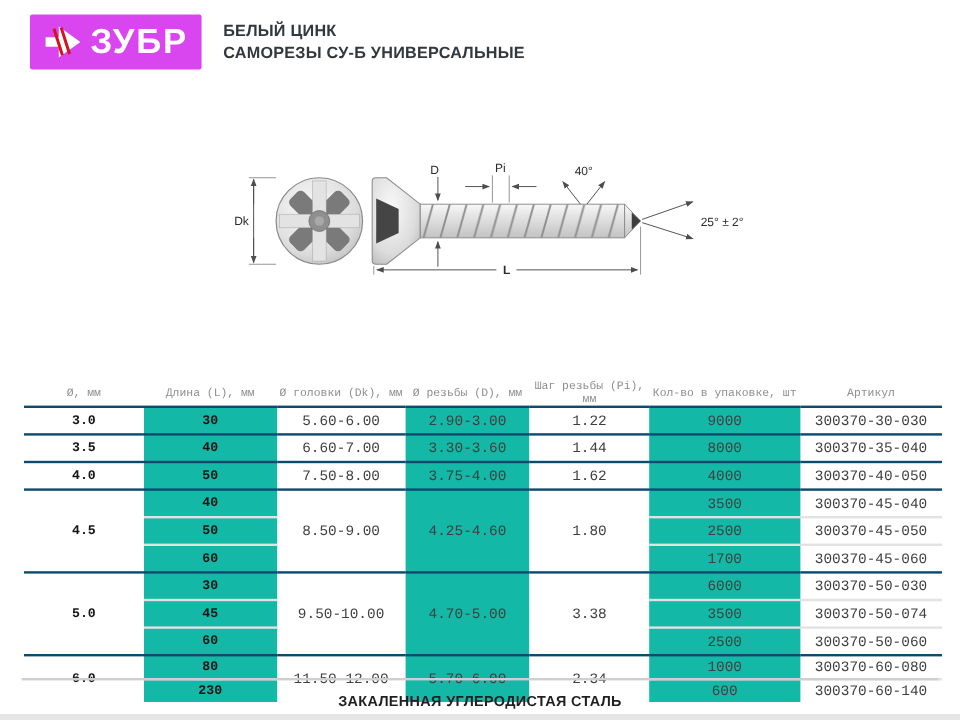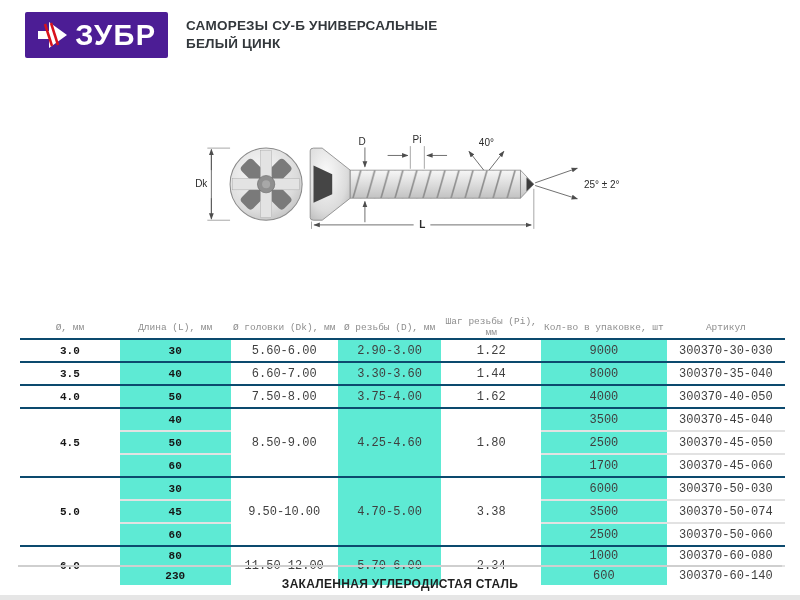--- a/index.html
+++ b/index.html
@@ -1,38 +1,38 @@
 <!DOCTYPE html>
 <html><head>
 <meta charset="utf-8">
 <style>
   html,body{margin:0;padding:0;width:800px;height:600px;overflow:hidden;background:#fff;
     font-family:"Liberation Sans",sans-serif;position:relative;}
   .abs{position:absolute;}
 
   
-  .logo{left:25px;top:12px;width:143px;height:46px;background:#4c1d95;border-radius:2px;
+  .logo{left:25px;top:12px;width:143px;height:46px;background:#d946ef;border-radius:2px;
     display:flex;align-items:center;justify-content:center;gap:7px;}
   .logo-text{color:#fff;font-weight:bold;font-size:29px;letter-spacing:1.5px;line-height:1;}
   .title{left:186px;top:17px;font-size:13.5px;font-weight:bold;color:#33383c;line-height:18px;letter-spacing:.2px;}
 
   
   .diagram{left:190px;top:130px;}
   .dim{stroke:#4d4d4d;stroke-width:1.2;fill:none;}
   .thin{stroke:#7c7c7c;stroke-width:1;fill:none;}
   .dimtext{font-family:"Liberation Sans",sans-serif;font-size:15px;fill:#2b2b2b;}
 
   
   .spec{left:20px;top:316px;width:765px;font-family:Liberation Mono, monospace;}
   table{border-collapse:collapse;table-layout:fixed;width:765px;}
   th{font-weight:400;font-size:9.5px;color:#8e8e8e;text-align:center;height:20px;padding:0 2px;}
   td{font-size:12px;color:#3f3f3f;text-align:center;height:21px;padding:0 2px;vertical-align:middle;}
   tr.short td{height:18px;}
   td.b{font-weight:bold;color:#161616;font-size:11px;}
-  td.shade{background:#5eead4;}
+  td.shade{background:#14b8a6;}
   tr.group-start td{border-top:2px solid #0c4a6e;}
   td.subsep{border-bottom:2px solid #e2e2e2;}
   .col0{width:13%}.col1{width:14.5%}.col2{width:14%}.col3{width:13.5%}
   .col4{width:13%}.col5{width:16.5%}.col6{width:15.5%}
 
   
   .footer{left:18px;right:18px;top:565px;border-top:2px solid #cfcfcf;padding-top:7px;
     display:flex;align-items:center;}
   .feature{flex:1;text-align:center;font-size:12px;font-weight:bold;color:#1f1f1f;
     letter-spacing:.3px;padding:3px 0;}
@@ -44,22 +44,22 @@
 
 <div class="abs logo">
   <svg width="32" height="28" viewBox="0 0 32 28">
     <polygon points="13,1 31,14 13,27 13,18 2,18 2,10 13,10" fill="#ffffff"></polygon>
     <line x1="9" y1="3" x2="16" y2="25" stroke="#d8121c" stroke-width="2.5"></line>
     <line x1="15" y1="2" x2="22" y2="24" stroke="#d8121c" stroke-width="2.5"></line>
   </svg>
   <span class="logo-text">ЗУБР</span>
 </div>
 <div class="abs title">
+  <div>БЕЛЫЙ ЦИНК</div>
   <div>САМОРЕЗЫ СУ-Б УНИВЕРСАЛЬНЫЕ</div>
-  <div>БЕЛЫЙ ЦИНК</div>
 </div>
 
 <div class="abs diagram">
 <svg width="466" height="107" viewBox="-8 0 698 160">
   <defs>
     <marker id="arr" viewBox="0 0 8 6" refX="7" refY="3" markerWidth="8" markerHeight="8" orient="auto">
       <path d="M0,0 L8,3 L0,6 Z" fill="#4d4d4d"></path>
     </marker>
     <radialGradient id="gHead" cx="40%" cy="35%" r="75%">
       <stop offset="0%" stop-color="#fafafa"></stop>

